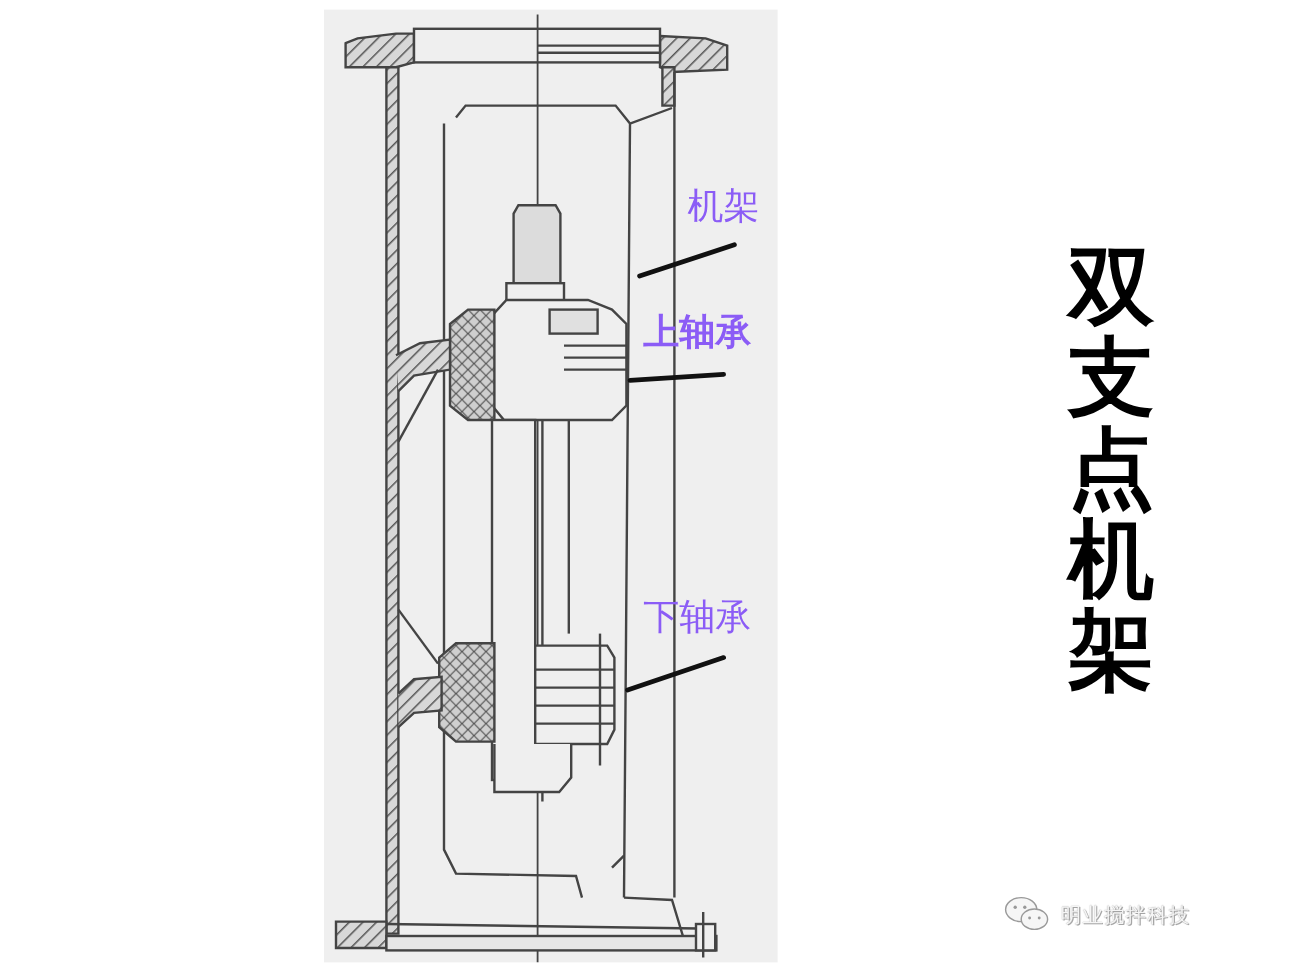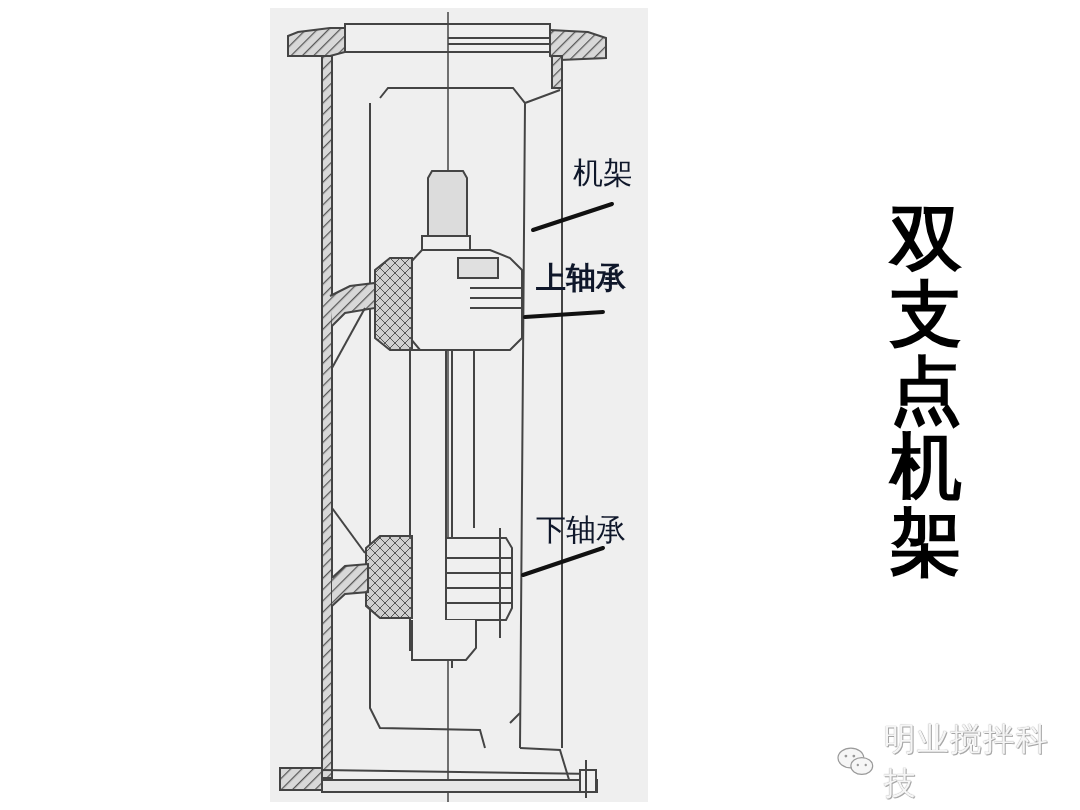--- a/index.html
+++ b/index.html
@@ -1,25 +1,25 @@
 <!DOCTYPE html>
 <html><head>
 <meta charset="utf-8">
 <style>
   html, body { margin:0; padding:0; }
   body { width:1080px; height:810px; background:#ffffff; position:relative; overflow:hidden;
          font-family:"DejaVu Sans", sans-serif; }
   .panel { position:absolute; left:270px; top:8px; width:378px; height:794px; background:#efefef; }
   .panel svg { position:absolute; left:0; top:0; }
-  .label { position:absolute; font-family:"DejaVu Sans", sans-serif; font-size:30px; color:#0f172a; line-height:1; white-space:nowrap; }
+  .label { position:absolute; font-family:"DejaVu Sans", sans-serif; font-size:30px; color:#8b5cf6; line-height:1; white-space:nowrap; }
   .title { position:absolute; left:886px; top:200px; width:80px; font-family:"DejaVu Sans", sans-serif;
            font-weight:bold; font-size:72px; line-height:76px; color:#000; text-align:center; }
   .title span { display:block; }
   .watermark { position:absolute; left:836px; top:745px; height:34px; display:flex; align-items:center; gap:8px; }
-  .watermark .wm-text { font-family:"DejaVu Sans", sans-serif; font-size:32px; color:#f6f6f6;
+  .watermark .wm-text { font-family:"DejaVu Sans", sans-serif; font-size:17px; color:#f6f6f6;
            text-shadow: 0 0 1px #888, 1px 1px 0 #aaa; letter-spacing:1px; }
 </style>
 </head>
 <body>
 
 <div class="panel">
   <svg width="378" height="794" viewBox="0 0 378 794">
     <defs>
       <pattern id="hatch" width="8" height="8" patternUnits="userSpaceOnUse" patternTransform="rotate(45)">
         <rect width="8" height="8" fill="#d8d8d8"></rect>
@@ -89,21 +89,21 @@
     <g stroke="#111" stroke-width="4" stroke-linecap="round">
       <line x1="263" y1="222" x2="342" y2="196"></line>
       <line x1="255" y1="309" x2="333" y2="304"></line>
       <line x1="253" y1="567" x2="333" y2="540"></line>
     </g>
   </svg>
 </div>
 
 <div class="label" style="left:573px; top:158px;">机架</div>
 <div class="label" style="left:536px; top:263px;font-weight:bold;">上轴承</div>
-<div class="label" style="left:536px; top:500px;margin-top:15px;">下轴承</div>
+<div class="label" style="left:536px; top:500px;">下轴承</div>
 
 <div class="title">
   <span>双</span>
   <span>支</span>
   <span>点</span>
   <span>机</span>
   <span>架</span>
 </div>
 
 <div class="watermark">

